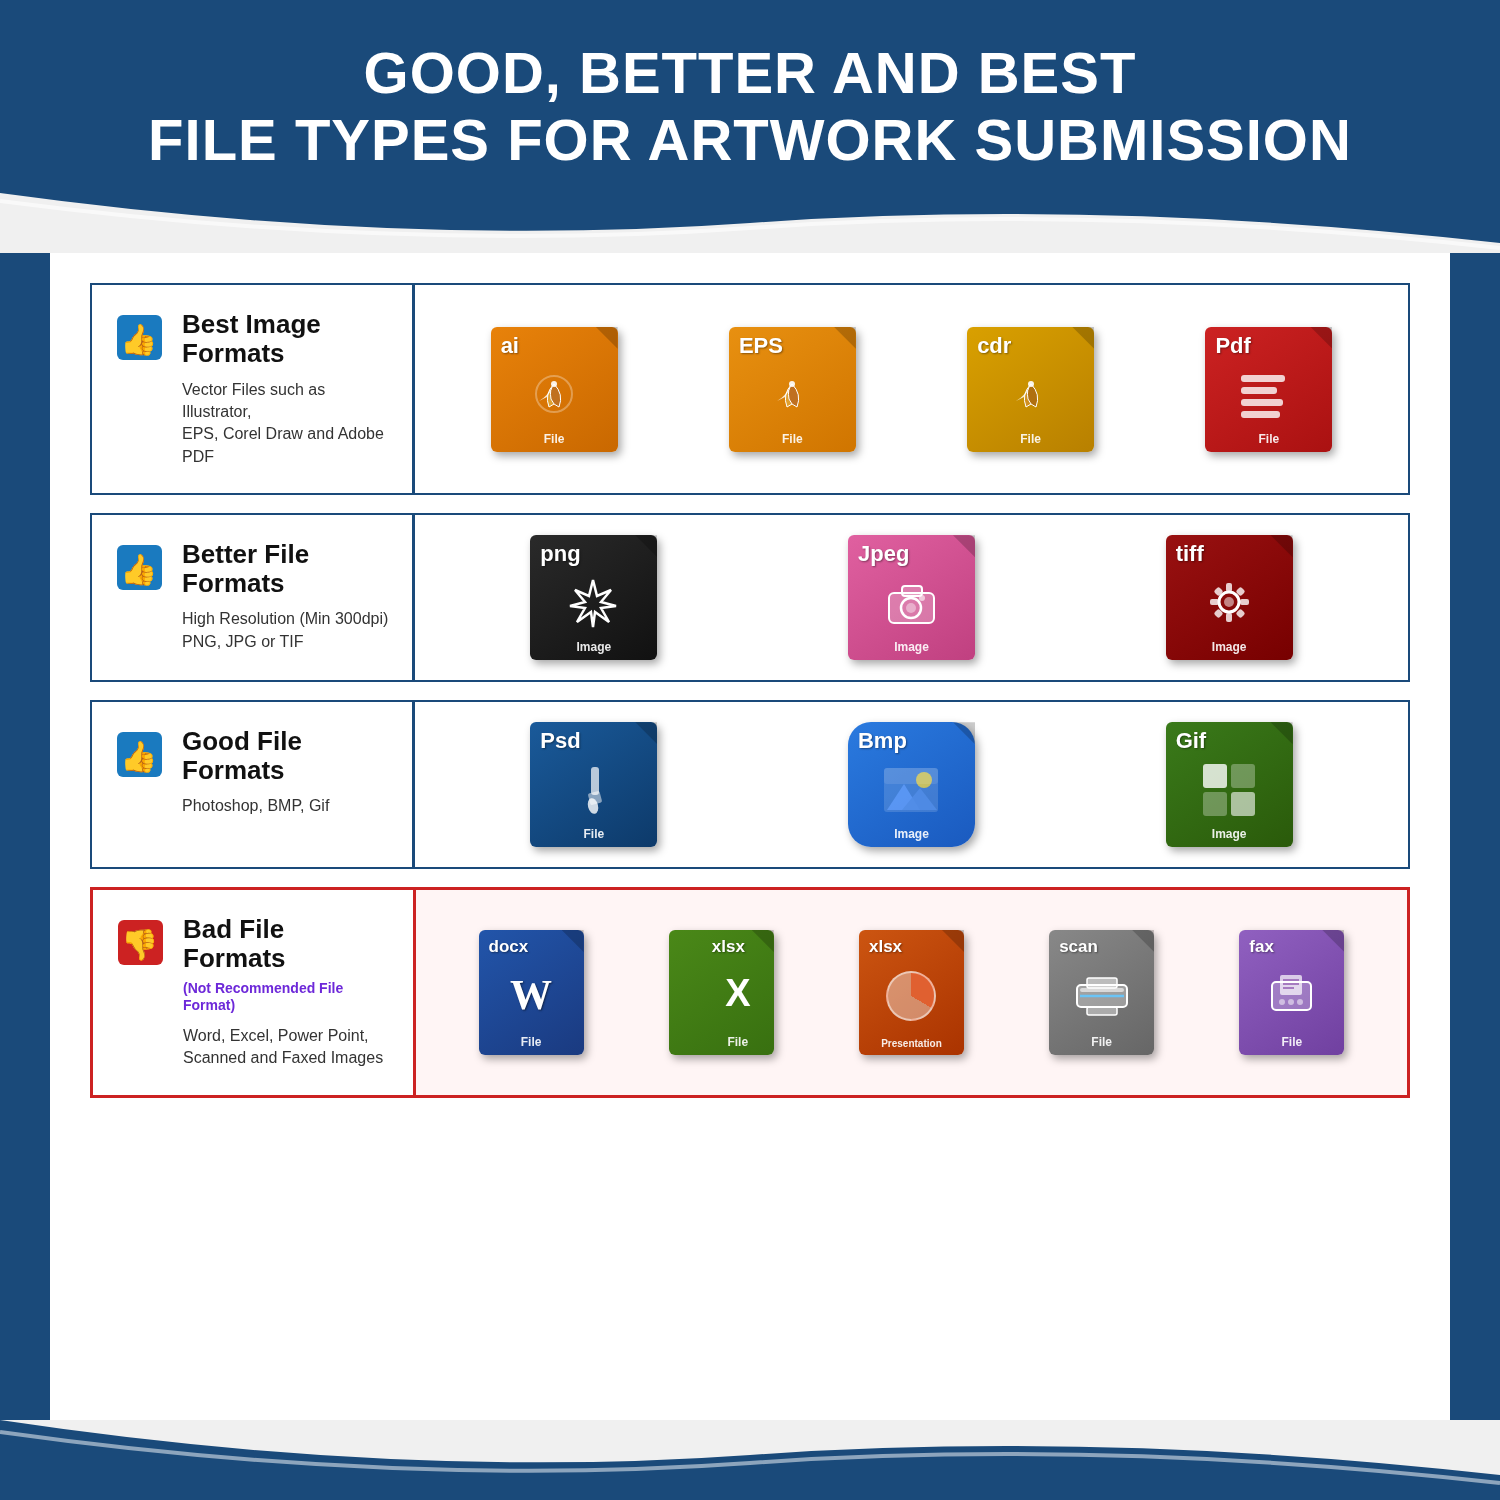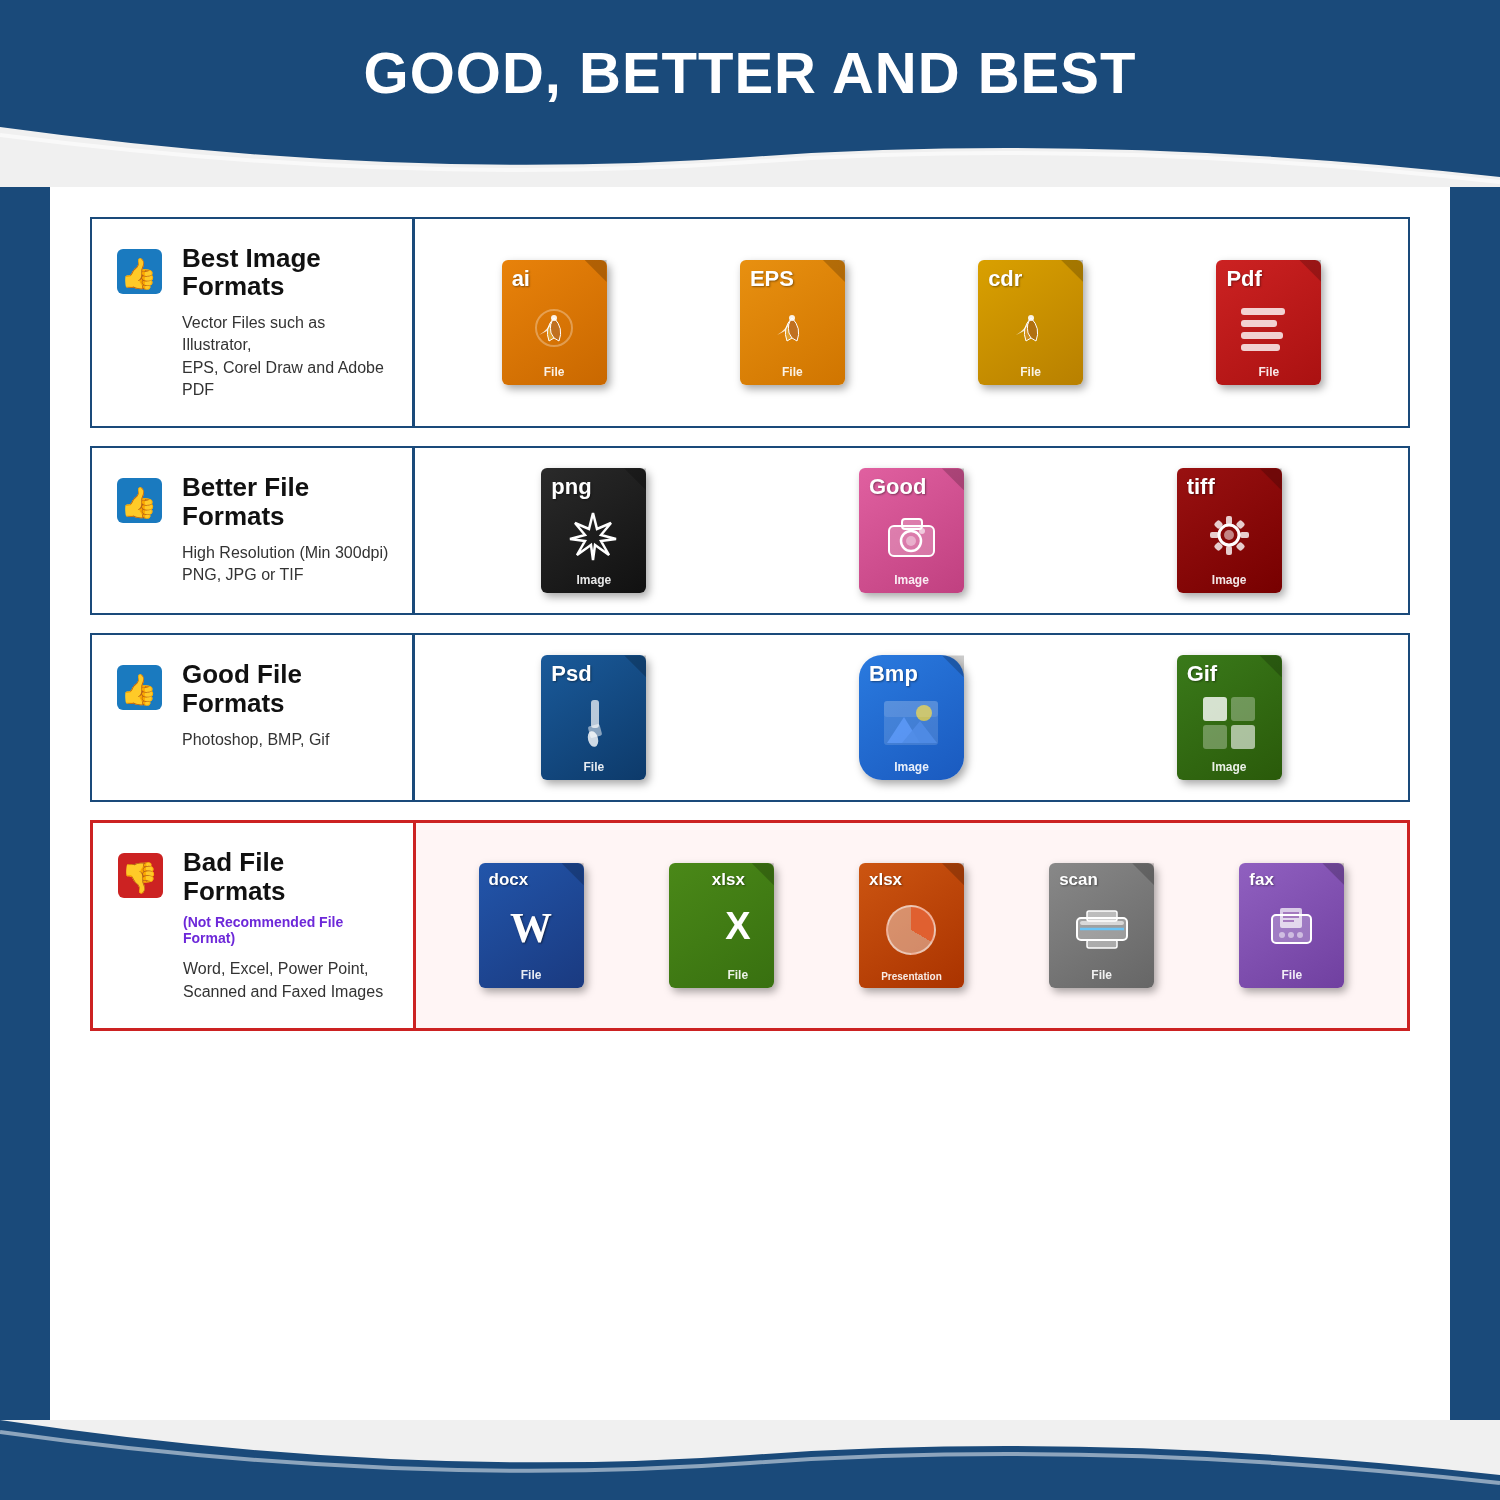--- a/index.html
+++ b/index.html
@@ -139,21 +139,21 @@
     
     .file-icon {
       display: flex;
       flex-direction: column;
       align-items: center;
       position: relative;
       width: 120px;
     }
 
     .file-shape {
-      width: 105px;
+      width: 127px;
       height: 125px;
       border-radius: 6px;
       position: relative;
       display: flex;
       flex-direction: column;
       align-items: center;
       justify-content: space-between;
       padding: 8px 6px 6px;
       box-shadow: 3px 4px 8px rgba(0,0,0,0.35);
     }
@@ -249,20 +249,21 @@
     }
   </style>
 </head>
 <body>
 
 <div class="main-container">
 
   <div class="header">
     <div class="header-title">
       <span>GOOD, BETTER AND BEST</span><br>
+      <span>FILE TYPES FOR ARTWORK SUBMISSION</span>
     </div>
   </div>
 
   <div class="swoosh-container">
     <svg class="swoosh-svg" viewBox="0 0 1500 60" preserveAspectRatio="none">
       <path d="M0,0 Q400,55 750,30 Q1100,5 1500,50 L1500,60 L0,60 Z" fill="#f0f0f0"></path>
       <path d="M0,8 Q400,60 750,35 Q1100,10 1500,55" fill="none" stroke="white" stroke-width="4" opacity="0.6"></path>
     </svg>
   </div>
 
@@ -372,21 +373,21 @@
 
                 <polygon points="27,5 31,21 45,15 35,27 50,31 35,33 43,47 29,37 27,52 25,37 11,47 19,33 4,31 19,27 9,15 23,21" fill="none" stroke="white" stroke-width="2.5"></polygon>
               </svg>
             </div>
             <div class="file-label">Image</div>
           </div>
         </div>
 
         <div class="file-icon">
           <div class="file-shape" style="background: linear-gradient(145deg, #e060a0, #c04080);">
-            <div class="file-ext">Good</div>
+            <div class="file-ext">Jpeg</div>
             <div class="file-icon-img">
               <svg width="55" height="50" viewBox="0 0 55 50">
 
                 <rect x="5" y="15" width="45" height="30" rx="5" fill="rgba(255,255,255,0.25)" stroke="white" stroke-width="2"></rect>
                 <rect x="18" y="8" width="20" height="10" rx="3" fill="rgba(255,255,255,0.25)" stroke="white" stroke-width="2"></rect>
                 <circle cx="27" cy="30" r="10" fill="none" stroke="white" stroke-width="2.5"></circle>
                 <circle cx="27" cy="30" r="5" fill="rgba(255,255,255,0.4)"></circle>
                 <circle cx="38" cy="20" r="3" fill="rgba(255,255,255,0.6)"></circle>
               </svg>
             </div>

